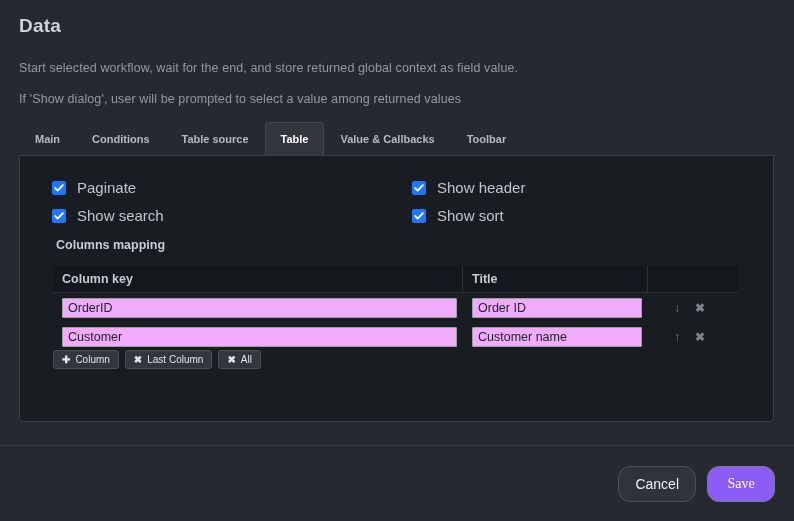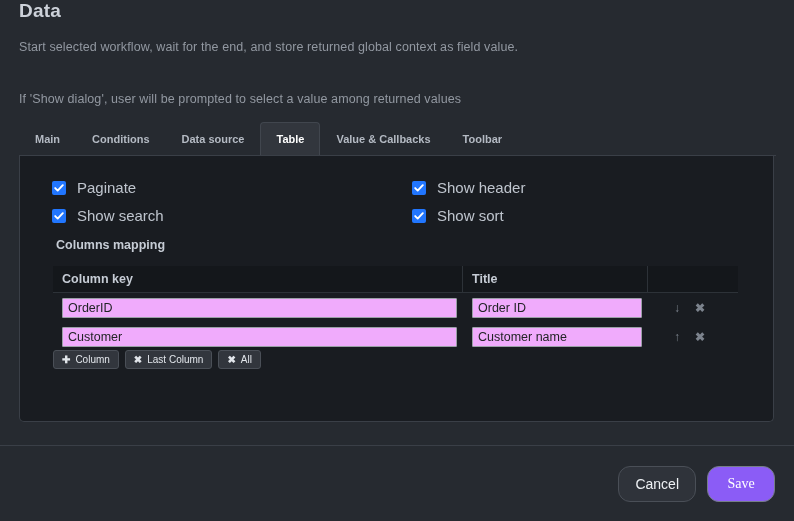--- a/index.html
+++ b/index.html
@@ -13,34 +13,34 @@
     font-family: "Liberation Sans", sans-serif;
     color: #c7ccd4;
     overflow: hidden;
     position: relative;
   }
 
   
   .page-title {
     position: absolute;
     left: 19px;
-    top: 0;
+    top: 15px;
     font-size: 19px;
     font-weight: bold;
     color: #cdd2da;
     letter-spacing: 0.2px;
   }
   .desc {
     position: absolute;
     left: 19px;
     font-size: 12.5px;
     color: #9298a1;
     letter-spacing: 0.1px;
   }
-  .desc-1 { top: 40px; }
+  .desc-1 { top: 61px; }
   .desc-2 { top: 92px; }
 
   
   .tabbar {
     position: absolute;
     left: 19px;
     top: 122px;
     height: 34px;
     display: flex;
     align-items: stretch;
@@ -258,21 +258,21 @@
 </head>
 <body>
 
 <div class="page-title">Data</div>
 <div class="desc desc-1">Start selected workflow, wait for the end, and store returned global context as field value.</div>
 <div class="desc desc-2">If 'Show dialog', user will be prompted to select a value among returned values</div>
 
 <div class="tabbar">
   <div class="tab">Main</div>
   <div class="tab">Conditions</div>
-  <div class="tab">Data source</div>
+  <div class="tab">Table source</div>
   <div class="tab active">Table</div>
   <div class="tab">Value &amp; Callbacks</div>
   <div class="tab">Toolbar</div>
 </div>
 <div class="tabline"></div>
 
 <div class="panel">
 
   <div class="chk-row chk-c1 chk-r1">
     <span class="checkbox">

